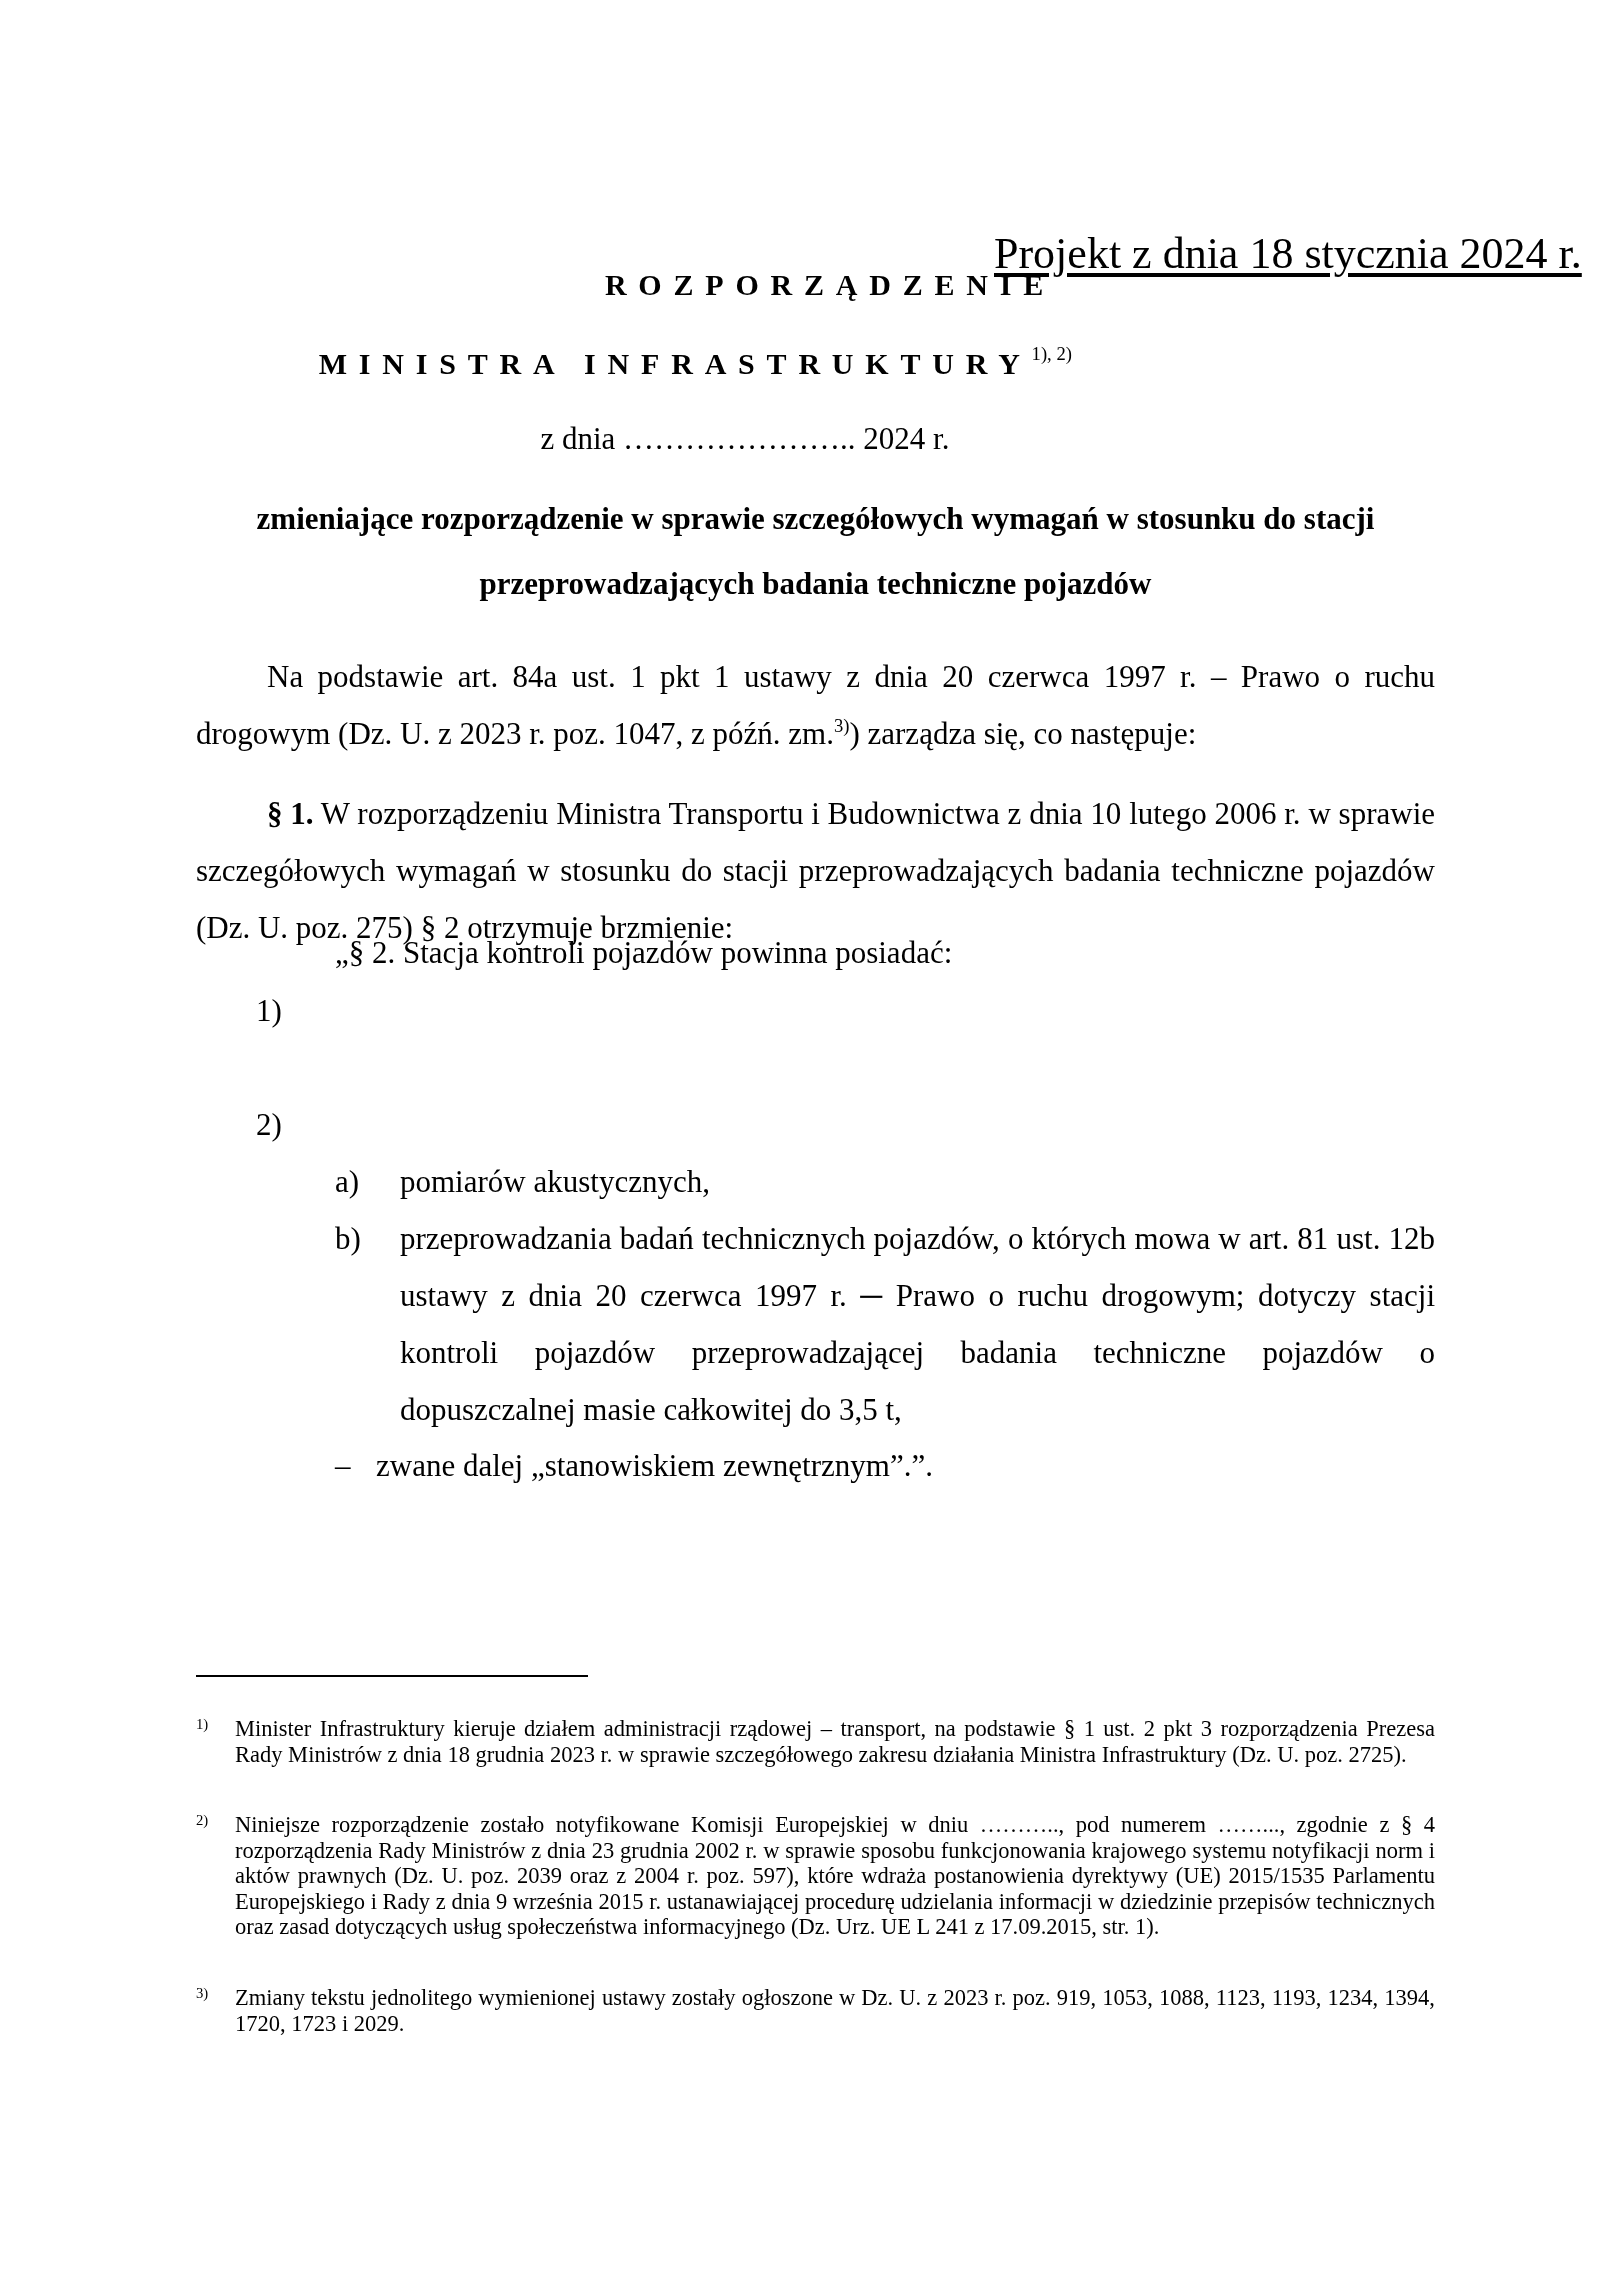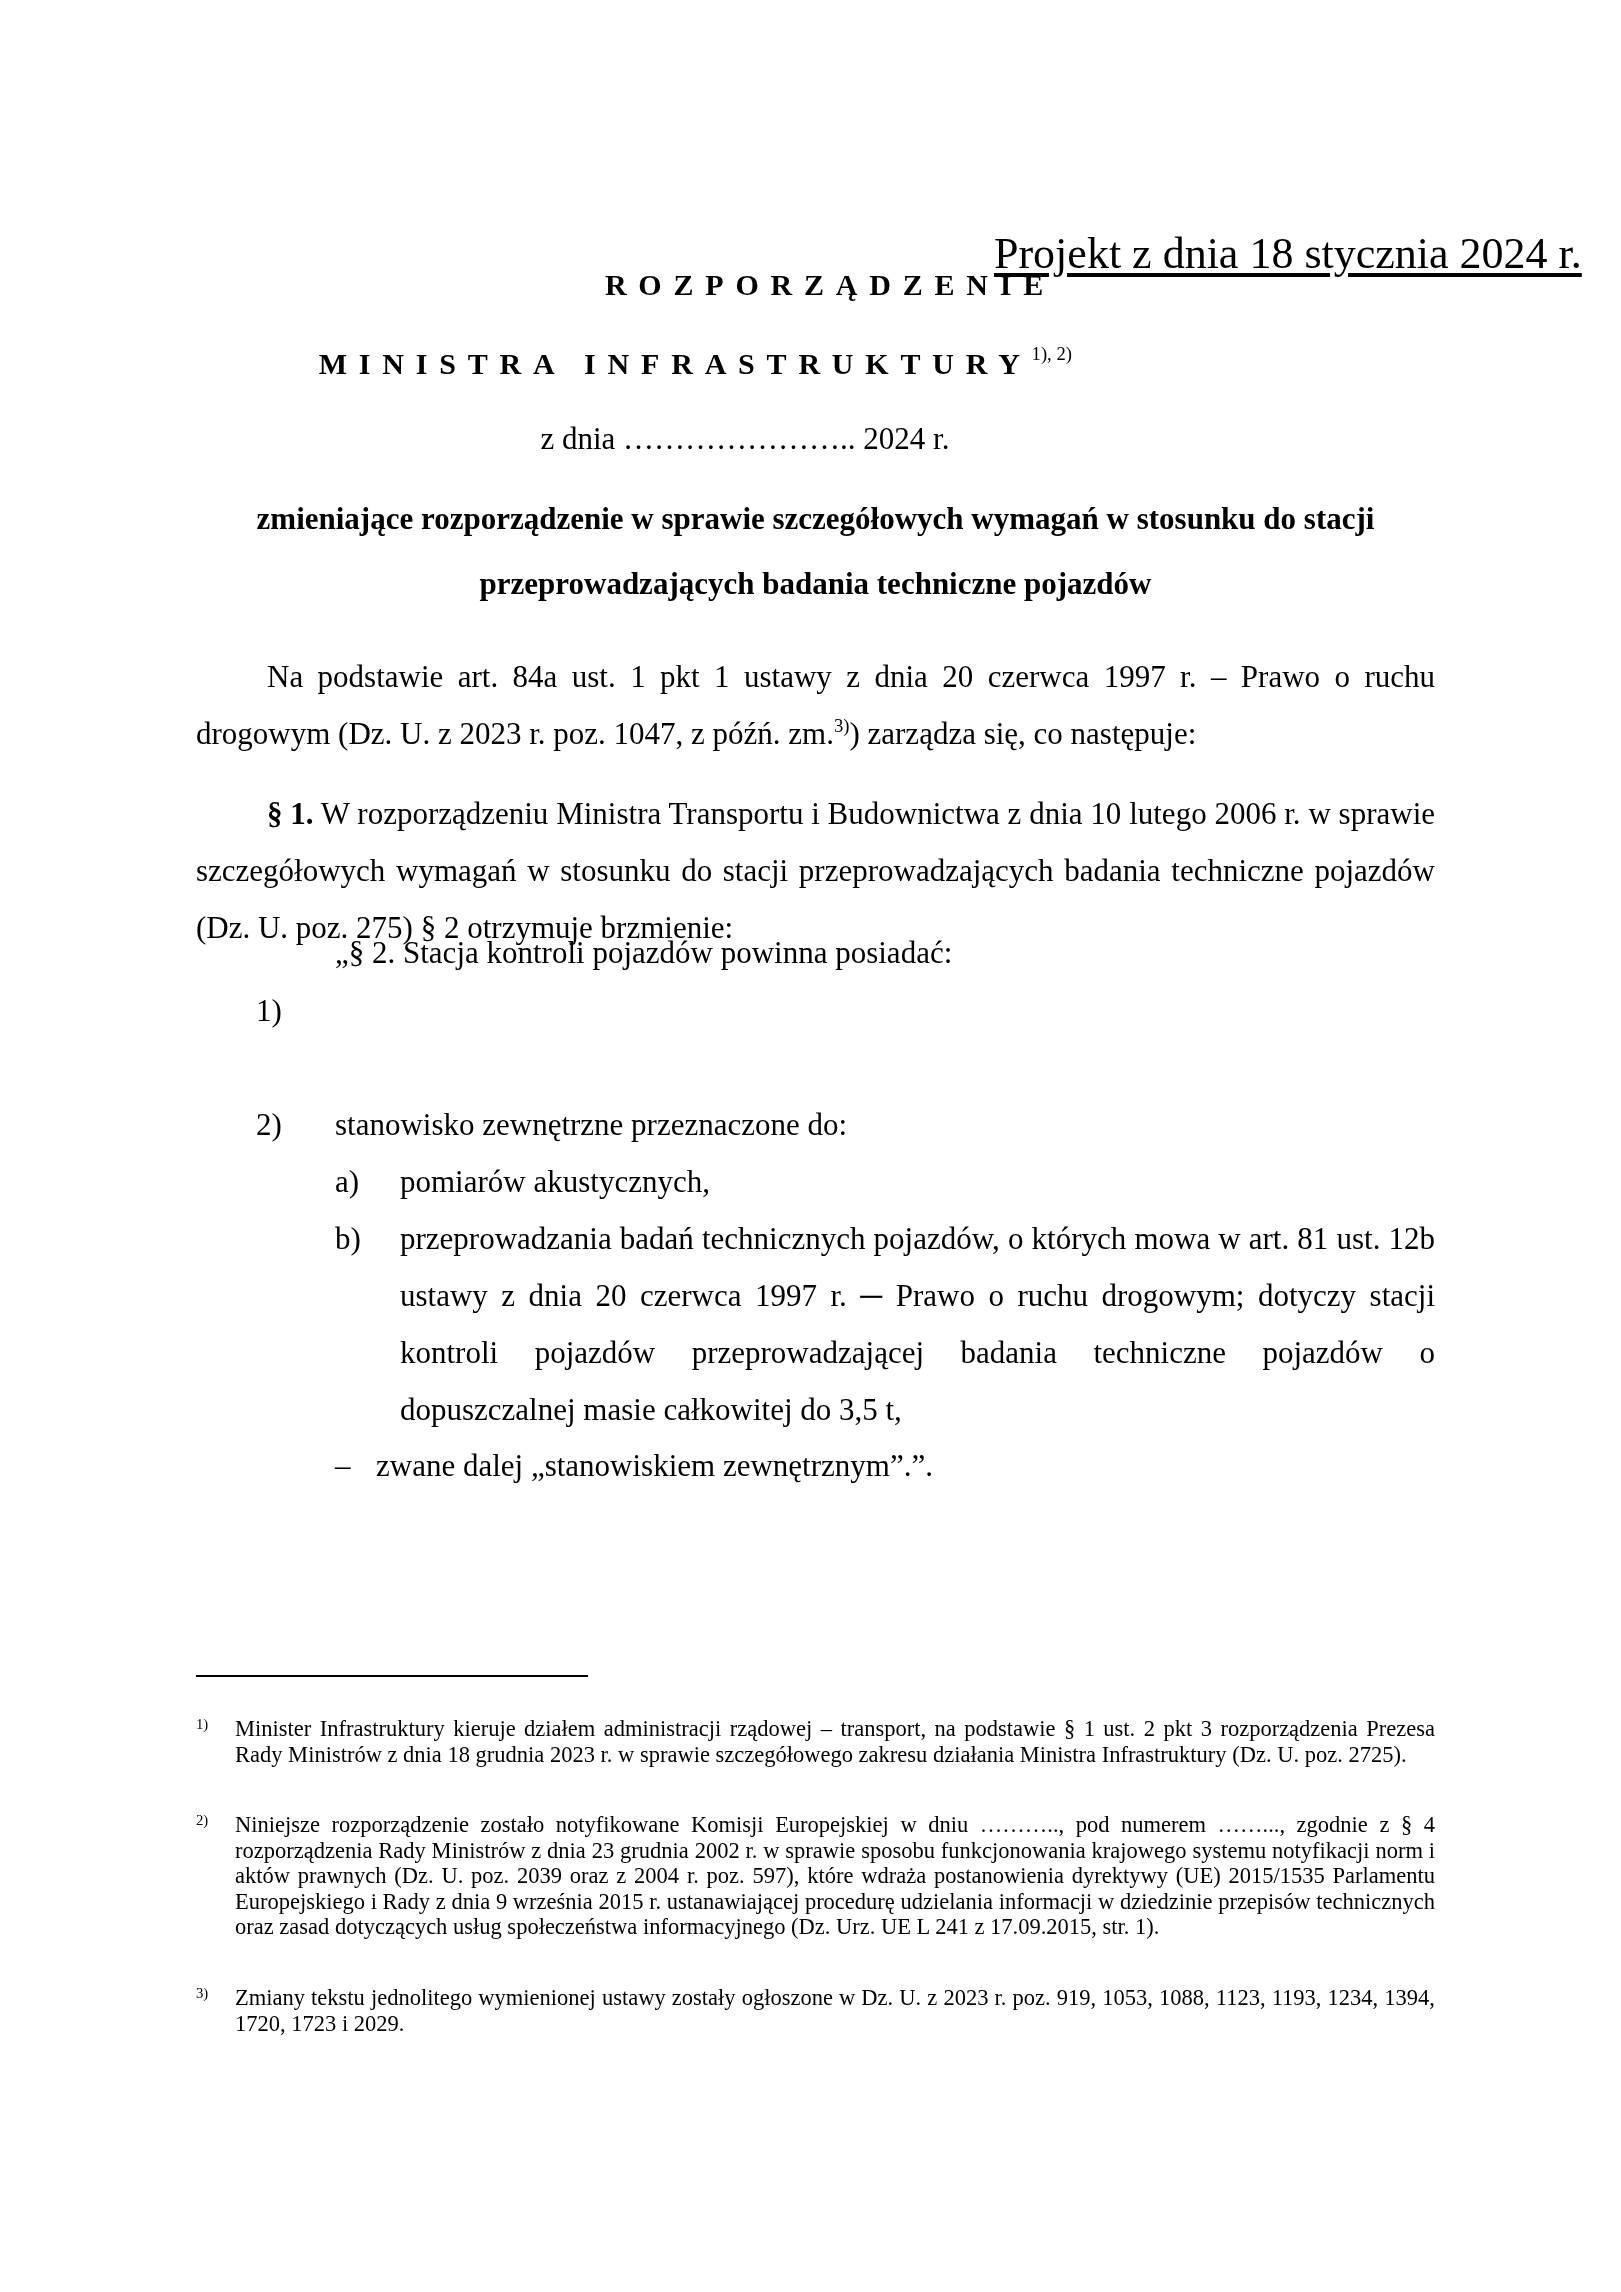--- a/index.html
+++ b/index.html
@@ -58,21 +58,20 @@
 <div class="abs para p2 body-text"><span class="indent"></span><span class="lead">§ 1.</span><span> W rozporządzeniu Ministra Transportu i Budownictwa z dnia 10 lutego 2006 r. w sprawie szczegółowych wymagań w stosunku do stacji przeprowadzających badania techniczne pojazdów (Dz. U. poz. 275) § 2 otrzymuje brzmienie:</span></div>
 
 <div class="abs quote body-text">„§ 2. Stacja kontroli pojazdów powinna posiadać:</div>
 
 <div class="abs item item1 body-text">
   <span class="num">1)</span>
 </div>
 
 <div class="abs item item2 body-text">
   <span class="num">2)</span>
-  <span class="txt">stanowisko zewnętrzne przeznaczone do:</span>
 </div>
 
 <div class="abs sub sub-a body-text">
   <span class="num">a)</span>
   <span class="txt">pomiarów akustycznych,</span>
 </div>
 
 <div class="abs sub sub-b body-text">
   <span class="num">b)</span>
   <span class="txt">przeprowadzania badań technicznych pojazdów, o których mowa w art. 81 ust. 12b ustawy z dnia 20 czerwca 1997 r. ─ Prawo o ruchu drogowym; dotyczy stacji kontroli pojazdów przeprowadzającej badania techniczne pojazdów o dopuszczalnej masie całkowitej do 3,5 t,</span>

